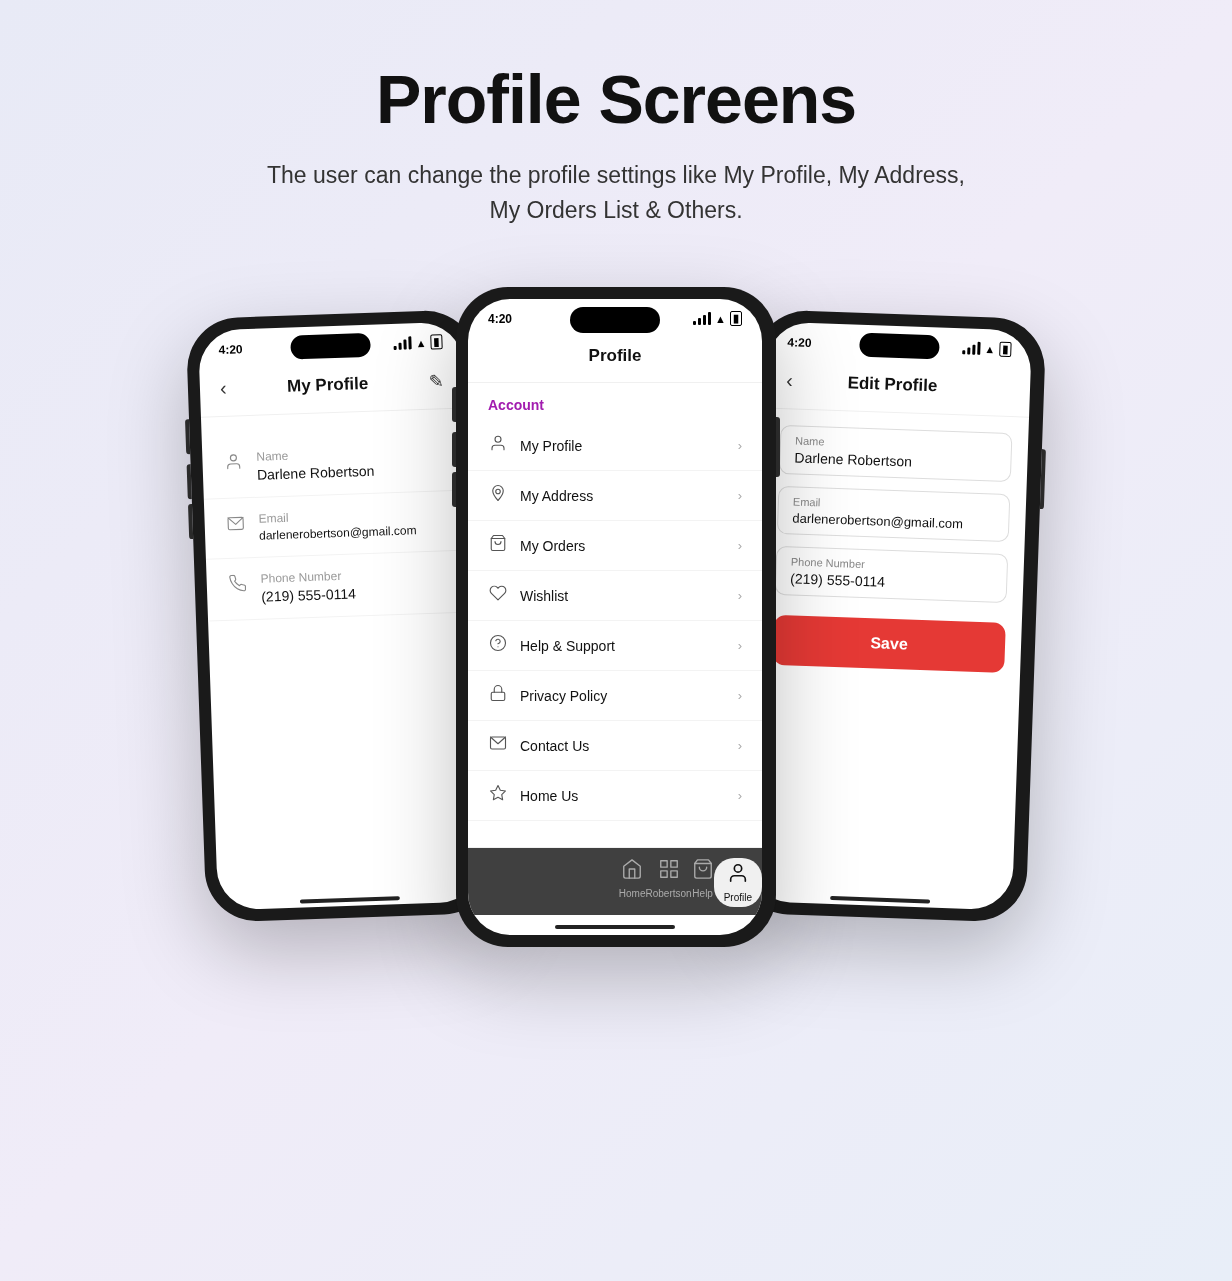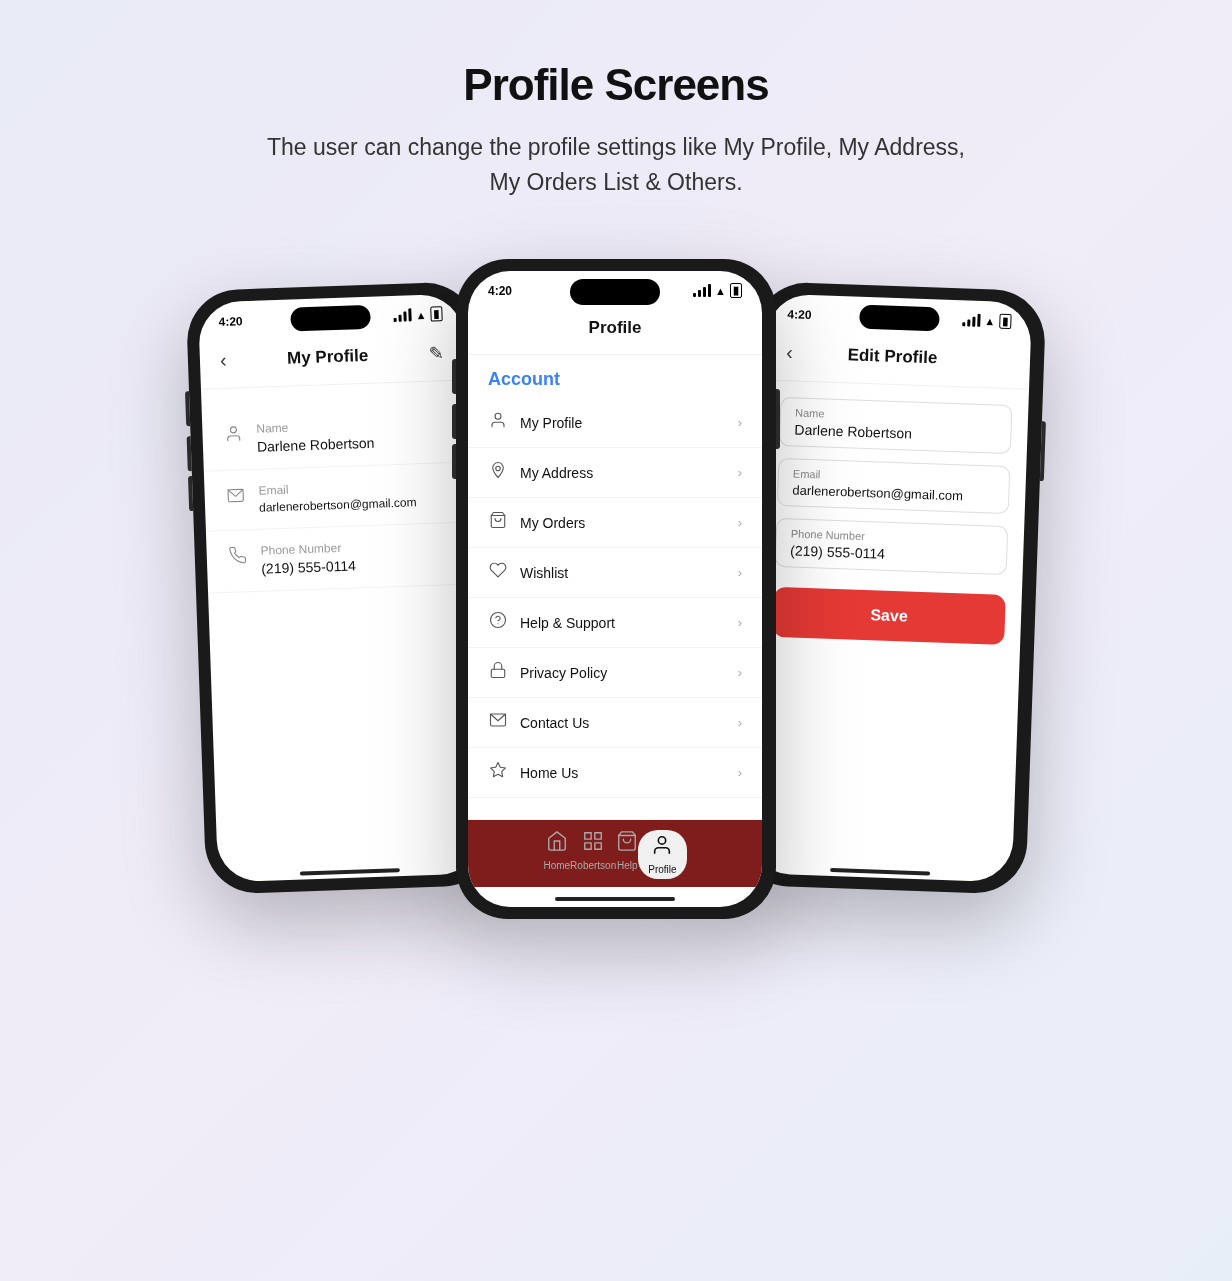--- a/index.html
+++ b/index.html
@@ -13,21 +13,21 @@
       padding: 60px 20px 80px;
     }
 
     .page-header {
       text-align: center;
       margin-bottom: 60px;
       max-width: 700px;
     }
 
     .page-title {
-      font-size: 44px;
+      font-size: 68px;
       font-weight: 900;
       color: #111;
       margin-bottom: 20px;
       letter-spacing: -1px;
     }
 
     .page-subtitle {
       font-size: 23px;
       color: #333;
       line-height: 1.5;
@@ -234,23 +234,23 @@
     }
 
     .menu-title {
       font-size: 17px;
       font-weight: 700;
       text-align: center;
       color: #111;
     }
 
     .menu-section-label {
-      font-size: 18px;
+      font-size: 14px;
       font-weight: 700;
-      color: #3b82f6;
+      color: #a21caf;
       padding: 14px 20px 8px;
     }
 
     .menu-item {
       display: flex;
       align-items: center;
       justify-content: space-between;
       padding: 13px 20px;
       border-bottom: 1px solid #f3f3f3;
       cursor: pointer;
@@ -275,24 +275,24 @@
     }
 
     .menu-chevron {
       font-size: 13px;
       color: #aaa;
     }
 
     
     .bottom-nav {
       display: flex;
-      justify-content: center;
+      justify-content: flex-end;
       padding: 10px 0 8px;
       border-top: 1px solid #f0f0f0;
-      background: #7f1d1d;
+      background: #404040;
     }
 
     .nav-item {
       display: flex;
       flex-direction: column;
       align-items: center;
       gap: 3px;
       cursor: pointer;
     }
 

